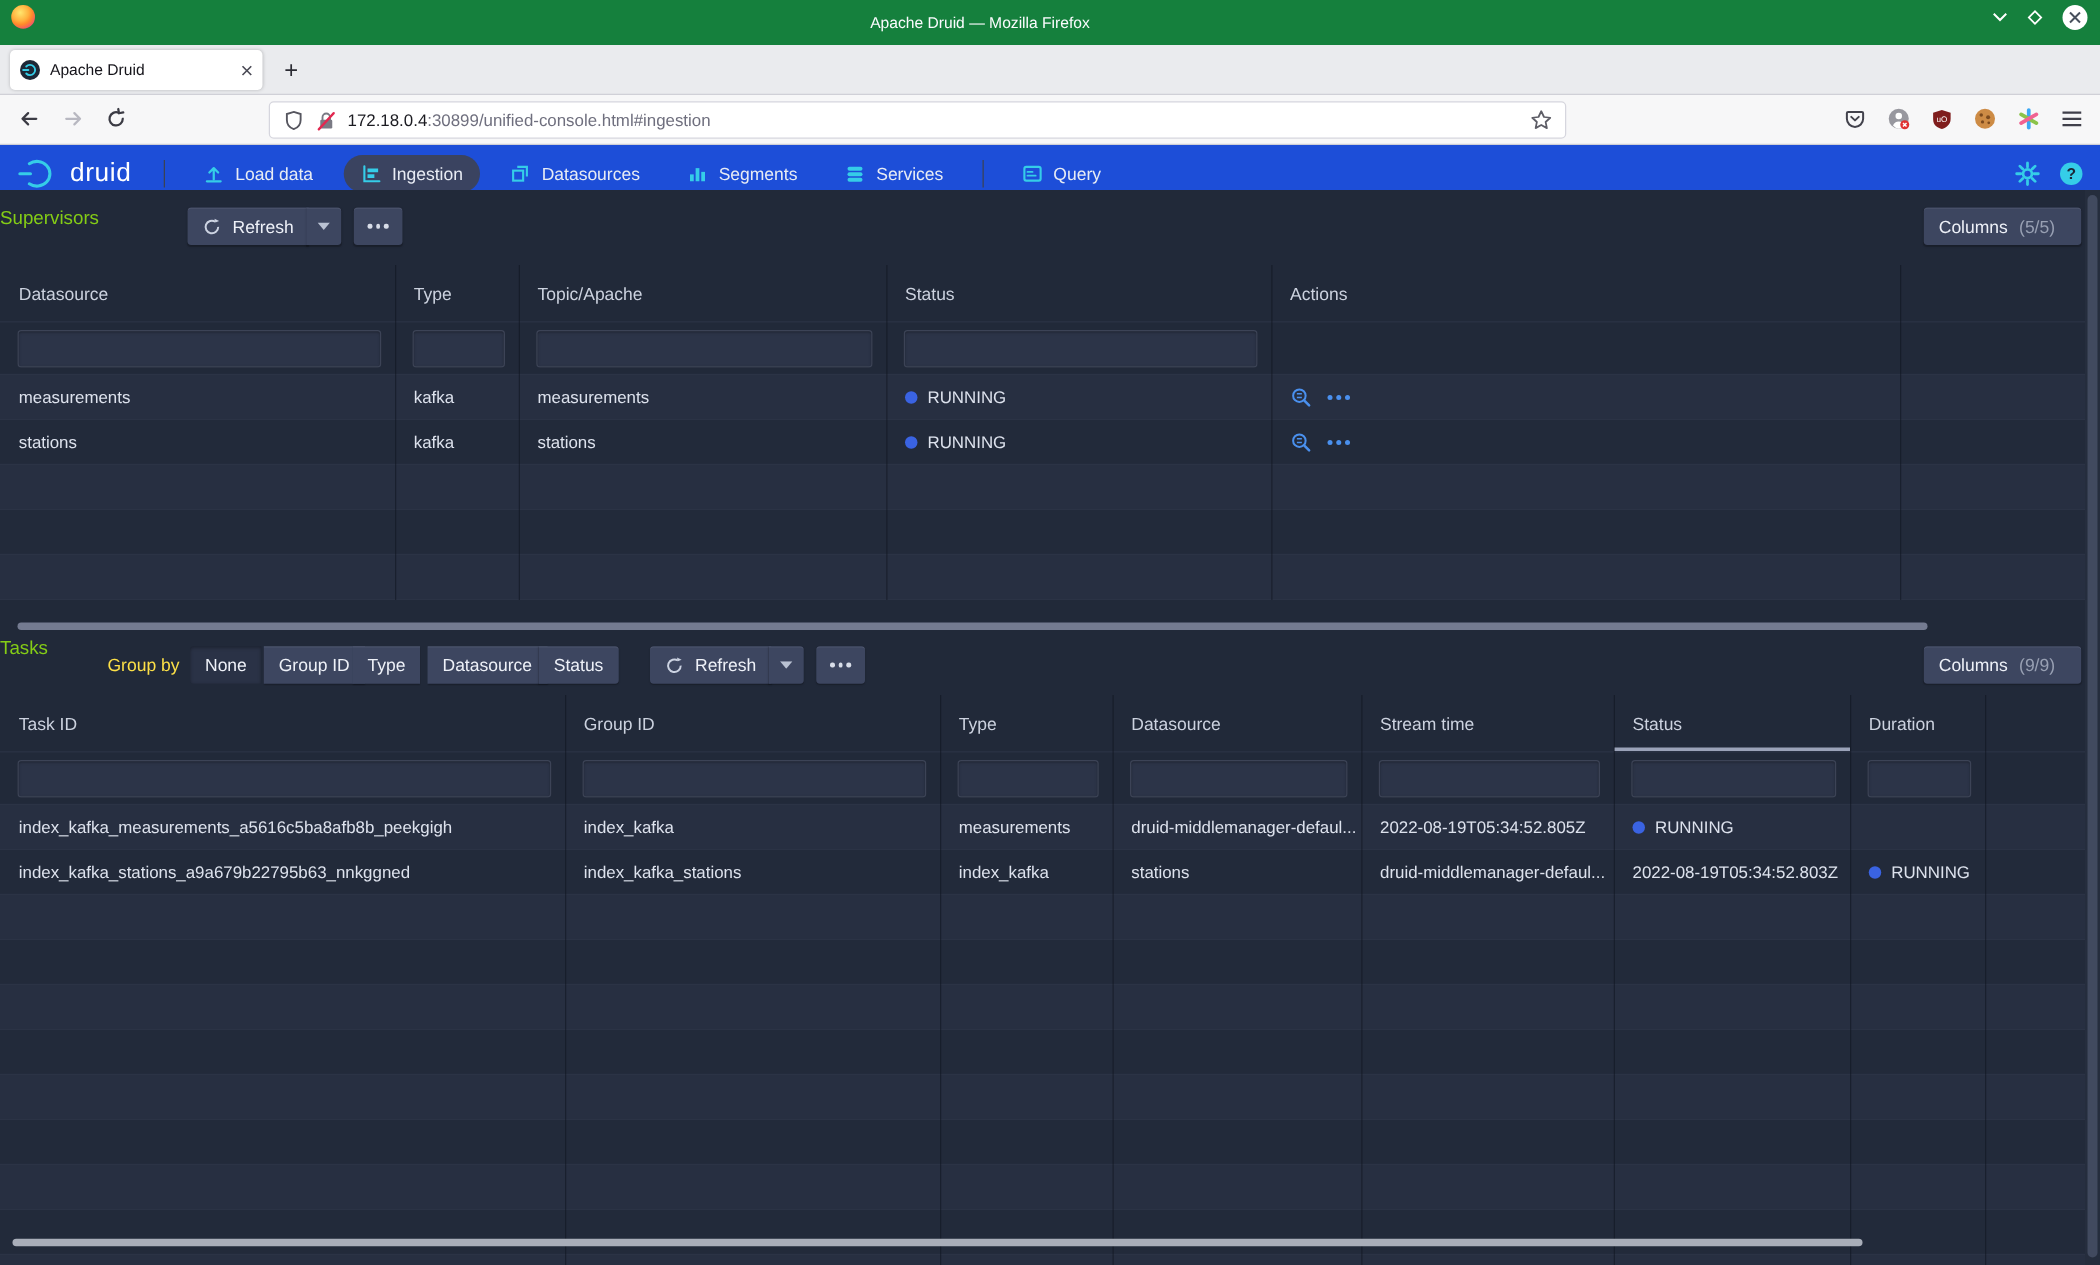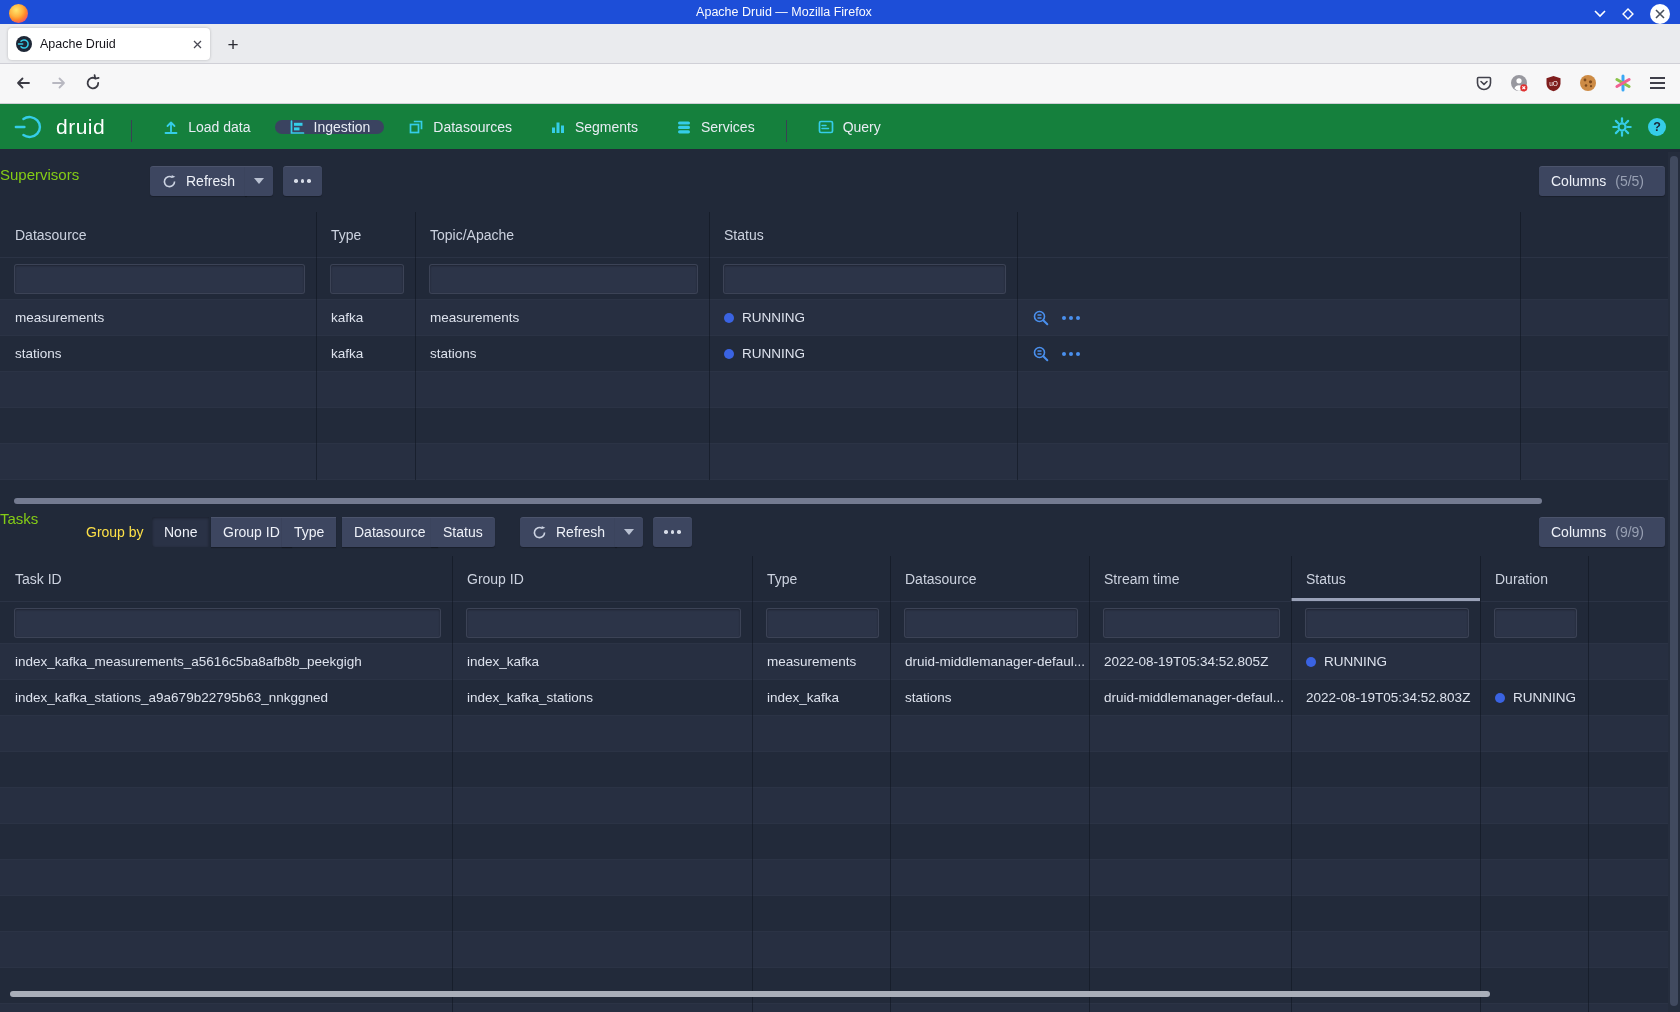--- a/index.html
+++ b/index.html
@@ -1,40 +1,40 @@
 <!DOCTYPE html>
 <html><head>
 <meta charset="utf-8">
 <style>
   *{margin:0;padding:0;box-sizing:border-box}
   html,body{width:1680px;height:1012px;overflow:hidden;font-family:"Liberation Sans",sans-serif;background:#212939}
   svg{display:block}
   
-  .titlebar{height:24px;background:#1d4ed8;position:relative;display:flex;align-items:center}
+  .titlebar{height:36px;background:#15803d;position:relative;display:flex;align-items:center}
   .fx-logo{position:absolute;left:9px;top:4px;width:19px;height:19px;border-radius:50%;
     background:radial-gradient(circle at 38% 32%,#ffe66e 0%,#ffb13e 38%,#ff8a2a 55%,#f0536b 78%,#b5326f 100%)}
   .win-title{position:absolute;left:0;right:112px;text-align:center;color:#fbfbfe;font-size:12.5px}
   .win-controls{position:absolute;right:10px;top:0;height:27px;display:flex;align-items:center;gap:15px}
   .win-close{width:20px;height:20px;border-radius:50%;background:#fff;display:flex;align-items:center;justify-content:center}
   .tabbar{height:40px;background:#eaebee;position:relative;border-bottom:1px solid #d0d0d7}
   .tab{position:absolute;left:8px;top:4px;width:202px;height:32px;background:#fff;border-radius:4px;
     box-shadow:0 0 3px rgba(0,0,0,.22);display:flex;align-items:center;padding:0 8px;gap:8px}
   .tab-title{flex:1;font-size:12.5px;color:#15141a;white-space:nowrap;overflow:hidden}
   .newtab{position:absolute;left:220px;top:8px;width:26px;height:26px;display:flex;align-items:center;justify-content:center;
     font-size:19px;color:#2b2b33;border-radius:4px}
   .toolbar{height:40px;background:#f7f7f8;border-bottom:1px solid #cfcfd6;position:relative}
   .navbtn{position:absolute;top:10px}
   .urlbar{position:absolute;left:215px;top:5px;width:1038px;height:30px;background:#fff;border:1px solid #d6d6de;
     border-radius:4px;display:flex;align-items:center;padding:0 10px;gap:8px}
   .url-text{flex:1;font-size:13.5px;white-space:nowrap;overflow:hidden}
   .url-host{color:#1b1b21}
   .url-rest{color:#6f6f7e}
   .tool-icons{position:absolute;right:14px;top:10px;display:flex;align-items:center;gap:17px}
   
-  .dnav{height:45px;background:#15803d;display:flex;padding:16px 14px;position:relative}
+  .dnav{height:45px;background:#1d4ed8;display:flex;align-items:center;padding:16px 14px;position:relative}
   .brand{display:flex;align-items:center;gap:8px;margin-right:14px}
   .brand-text{color:#fff;font-size:21px;letter-spacing:.5px}
   .nav-div{width:1px;height:22px;background:#3a4254;margin:0 12px}
   .dnav-item{display:flex;align-items:center;gap:9px;color:#e8ecf4;font-size:14px;padding:7px 14px;border-radius:17px;margin:0 5px;cursor:pointer}
   .dnav-item.active{background:#3a4360}
   .dnav-right{margin-left:auto;display:flex;align-items:center;gap:16px}
   .help-circle{width:18px;height:18px;border-radius:50%;background:#35cde8;color:#1b2433;font-size:12.5px;font-weight:bold;
     display:flex;align-items:center;justify-content:center}
   
   .content{position:absolute;top:152px;left:0;width:1680px;height:860px;background:#212939;overflow:hidden}
@@ -124,20 +124,40 @@
         <path d="M3 9h11M9.5 4.5 14 9l-4.5 4.5" stroke="#b8b8c1" stroke-width="1.8" fill="none" stroke-linecap="round" stroke-linejoin="round"></path>
       </svg>
     </span>
   <span class="navbtn" style="left:84px">
     <svg width="18" height="18">
         <path d="M14.2 9A5.3 5.3 0 1 1 11 4.2" fill="none" stroke="#3b3b44" stroke-width="1.8" stroke-linecap="round"></path>
         <path d="M10.6 1.2l.6 3.4 3.4-.7" fill="none" stroke="#3b3b44" stroke-width="1.8" stroke-linecap="round" stroke-linejoin="round"></path>
       </svg>
     </span>
 
+  <div class="urlbar">
+    <span>
+        <svg width="18" height="17">
+          <path d="M9 1.5 14.5 3.2V8c0 3.8-2.6 6.3-5.5 7.3C6.1 14.3 3.5 11.8 3.5 8V3.2Z" fill="none" stroke="#56565f" stroke-width="1.5"></path>
+        </svg>
+      </span>
+    <span>
+        <svg width="18" height="17">
+          <path d="M6 8V5.8a3 3 0 0 1 6 0V8" fill="none" stroke="#7a7a84" stroke-width="1.5"></path>
+          <rect x="4.2" y="7.8" width="9.6" height="7" rx="1" fill="#7a7a84"></rect>
+          <path d="M3 15.5 15 2.5" stroke="#e22850" stroke-width="1.8" stroke-linecap="round"></path>
+        </svg>
+      </span>
+    <span class="url-text"><span class="url-host">172.18.0.4</span><span class="url-rest">:30899/unified-console.html#ingestion</span></span>
+    <span>
+        <svg width="18" height="18">
+          <path d="M9 2l2.2 4.6 5 .6-3.7 3.4 1 4.9L9 13l-4.5 2.5 1-4.9L1.8 7.2l5-.6Z" fill="none" stroke="#5d5d66" stroke-width="1.4" stroke-linejoin="round"></path>
+        </svg>
+      </span>
+  </div>
 
   <div class="tool-icons">
     <span>
         <svg width="18" height="18">
           <path d="M3.5 3.5h11a1 1 0 0 1 1 1V9a6.5 6.5 0 0 1-13 0V4.5a1 1 0 0 1 1-1Z" fill="none" stroke="#42424c" stroke-width="1.6"></path>
           <path d="M6 7.5l3 2.8 3-2.8" stroke="#42424c" stroke-width="1.6" fill="none" stroke-linecap="round" stroke-linejoin="round"></path>
         </svg>
       </span>
     <span>
         <svg width="18" height="18">
@@ -275,20 +295,21 @@
         <path d="M0 0h10L5 6Z" fill="#b9c1d2"></path>
       </svg>
   </div>
 
   <div class="table" style="top:60px;height:268px">
     <div class="thead grid-sup">
       <div class="th">Datasource</div>
       <div class="th">Type</div>
       <div class="th">Topic/Apache</div>
       <div class="th">Status</div>
+      <div class="th">Actions</div>
       <div class="th"></div>
     </div>
     <div class="frow grid-sup">
       <div class="fcell"><input class="flt" style=""></div>
       <div class="fcell"><input class="flt" style=""></div>
       <div class="fcell"><input class="flt" style=""></div>
       <div class="fcell"><input class="flt" style=""></div>
       <div></div>
         <div></div>
     </div>

